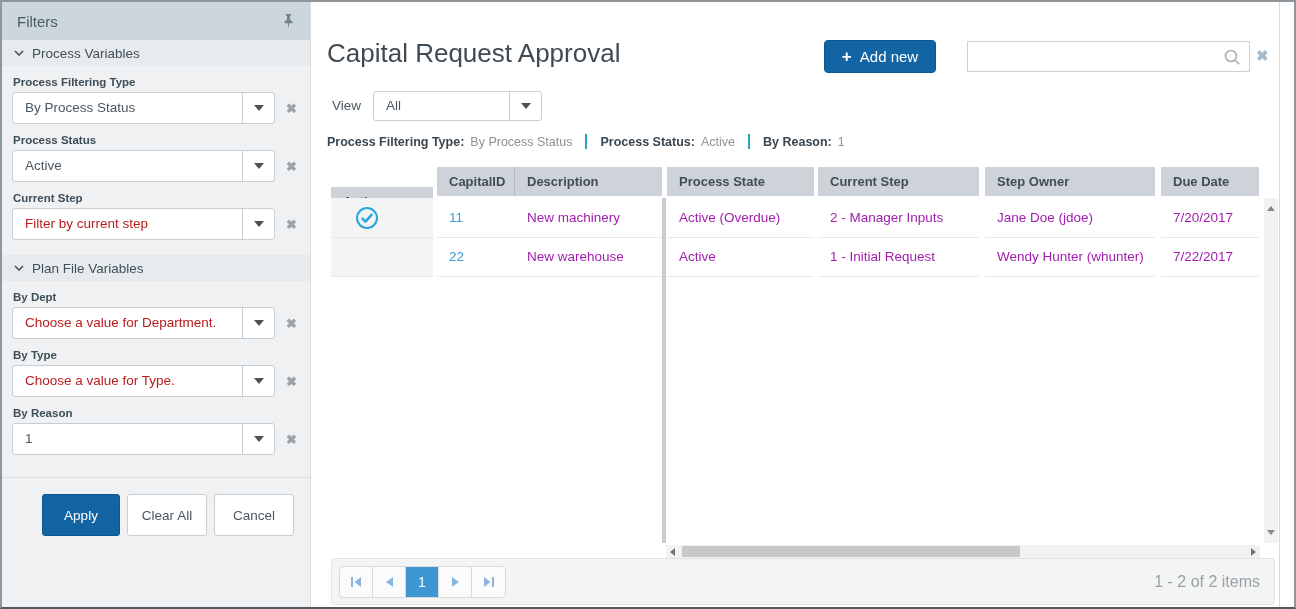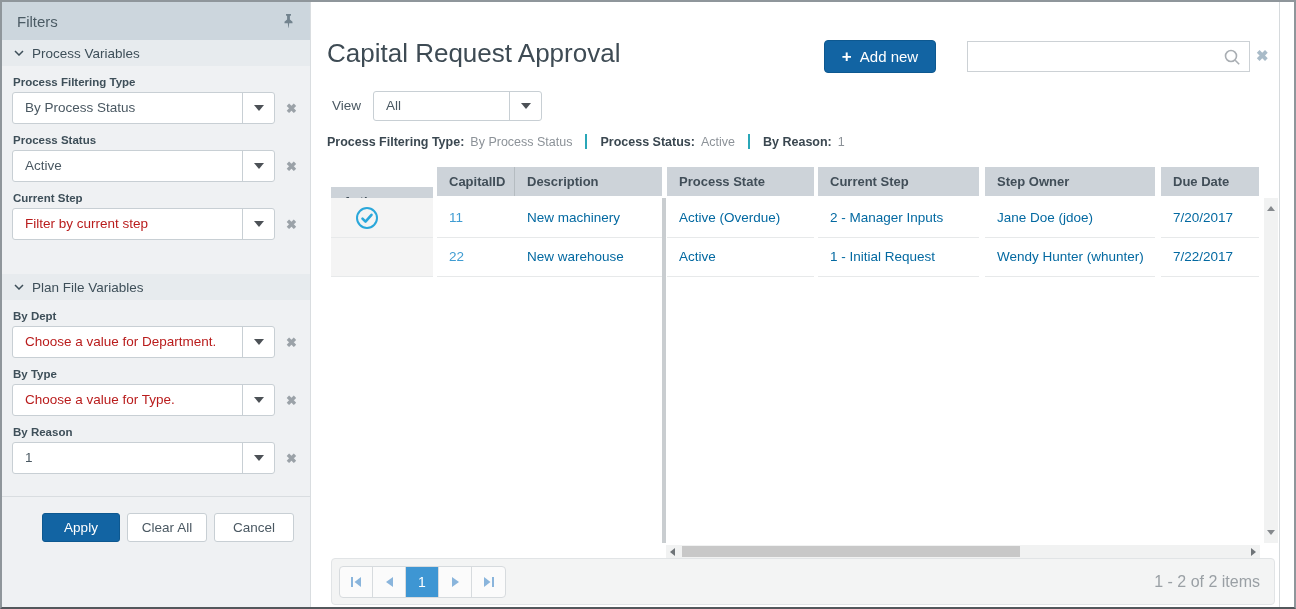--- a/index.html
+++ b/index.html
@@ -12,38 +12,38 @@
   .sidebar { position:absolute; left:0; top:0; width:309px; height:100%;
              background:#eff1f3; border-right:1px solid #d9dde0; }
   .sidebar-header { height:38px; background:#ccd6dd; display:flex; align-items:center;
                     justify-content:space-between; padding:4px 15px; }
   .sidebar-title { font-size:15px; color:#4b5b64; }
   .pin-btn { cursor:pointer; display:flex; }
 
   .section-header { height:26px; background:#e7ebee; display:flex; align-items:center;
                     gap:8px; padding-left:12px; font-size:13.5px; color:#3e4f59; cursor:pointer; }
   .sh-pv { }
-  .sh-pfv { margin-top:34px; }
+  .sh-pfv { margin-top:15px; }
 
   .field-label { margin:10px 11px 4px 11px; font-size:11.5px; font-weight:bold; color:#3e4f59; }
   .field-row { display:flex; align-items:center; margin-left:10px; gap:11px; }
   .combo { width:263px; height:32px; background:#fff; border:1px solid #c8cfd4;
            border-radius:3px; display:flex; overflow:hidden; cursor:pointer; }
   .combo-value { flex:1; padding:0 12px; line-height:30px; font-size:13.5px; color:#4a5862;
                  white-space:nowrap; overflow:hidden; }
   .combo-value.placeholder { color:#b91c1c; }
   .combo-arrow { width:32px; border-left:1px solid #c8cfd4; display:flex;
                  align-items:center; justify-content:center; }
   .tri-down { width:0; height:0; border-left:5px solid transparent; border-right:5px solid transparent;
               border-top:6px solid #4c5156; }
   .clear-x { font-size:13px; font-weight:bold; color:#9ba2a8; cursor:pointer; line-height:1; }
 
   .sidebar-divider { margin-top:22px; border-top:1px solid #d9dde0; }
   .sidebar-buttons { margin:16px 0 0 40px; display:flex; gap:7px; }
-  .btn { height:29px; border-radius:3px; font-size:13.5px; font-family:inherit;
+  .btn { height:42px; border-radius:3px; font-size:13.5px; font-family:inherit;
          display:flex; align-items:center; justify-content:center; cursor:pointer; }
   .btn-apply { width:78px; background:#1264a3; border:1px solid #0d5890; color:#fff; }
   .btn-light { width:80px; background:#fff; border:1px solid #c8cfd4; color:#4a5862; }
 
   
   .main { position:absolute; left:310px; top:0; right:0; bottom:0; background:#fff; }
   .page-title { position:absolute; left:15px; top:36px; font-size:26px; font-weight:400; color:#3e4b54; }
 
   .add-new { position:absolute; left:512px; top:38px; width:112px; height:33px;
              background:#1264a3; border:1px solid #0d5890; border-radius:4px; color:#fff;
@@ -67,21 +67,21 @@
   .filter-summary { position:absolute; left:15px; top:130px; height:19px; display:flex; align-items:center; }
   .fs-label { font-size:12.5px; font-weight:bold; color:#3a4750; }
   .fs-label::after { content:":"; }
   .fs-value { font-size:12.5px; color:#8c9298; margin-left:6px; }
   .fs-sep { width:2px; height:15px; background:#2aa7b8; margin:0 13px; }
 
   
   .grid { position:absolute; left:19px; top:165px; width:948px; height:392px; }
   .gh { position:absolute; top:0; height:29px; background:#cdd3d9; font-size:13px; font-weight:600;
         color:#414e58; line-height:29px; padding-left:12px; cursor:pointer; white-space:nowrap; overflow:hidden; }
-  .gc { position:absolute; font-size:13.5px; color:#0369a1; padding-left:12px;
+  .gc { position:absolute; font-size:13.5px; color:#a21caf; padding-left:12px;
         border-bottom:1px solid #e7e9ea; white-space:nowrap; overflow:hidden; }
   .row1 { top:31px; height:40px; line-height:39px; }
   .row2 { top:71px; height:39px; line-height:38px; }
   .c-actions  { left:0;     width:102px; background:#f4f4f4; padding-left:24px; display:flex; align-items:center; }
   .c-capid    { left:106px; width:78px;  color:#3f9cd2; cursor:pointer; }
   .c-desc     { left:184px; width:147px; }
   .c-pstate   { left:336px; width:147px; }
   .c-cstep    { left:487px; width:161px; }
   .c-sowner   { left:654px; width:170px; }
   .c-ddate    { left:830px; width:98px;  }

